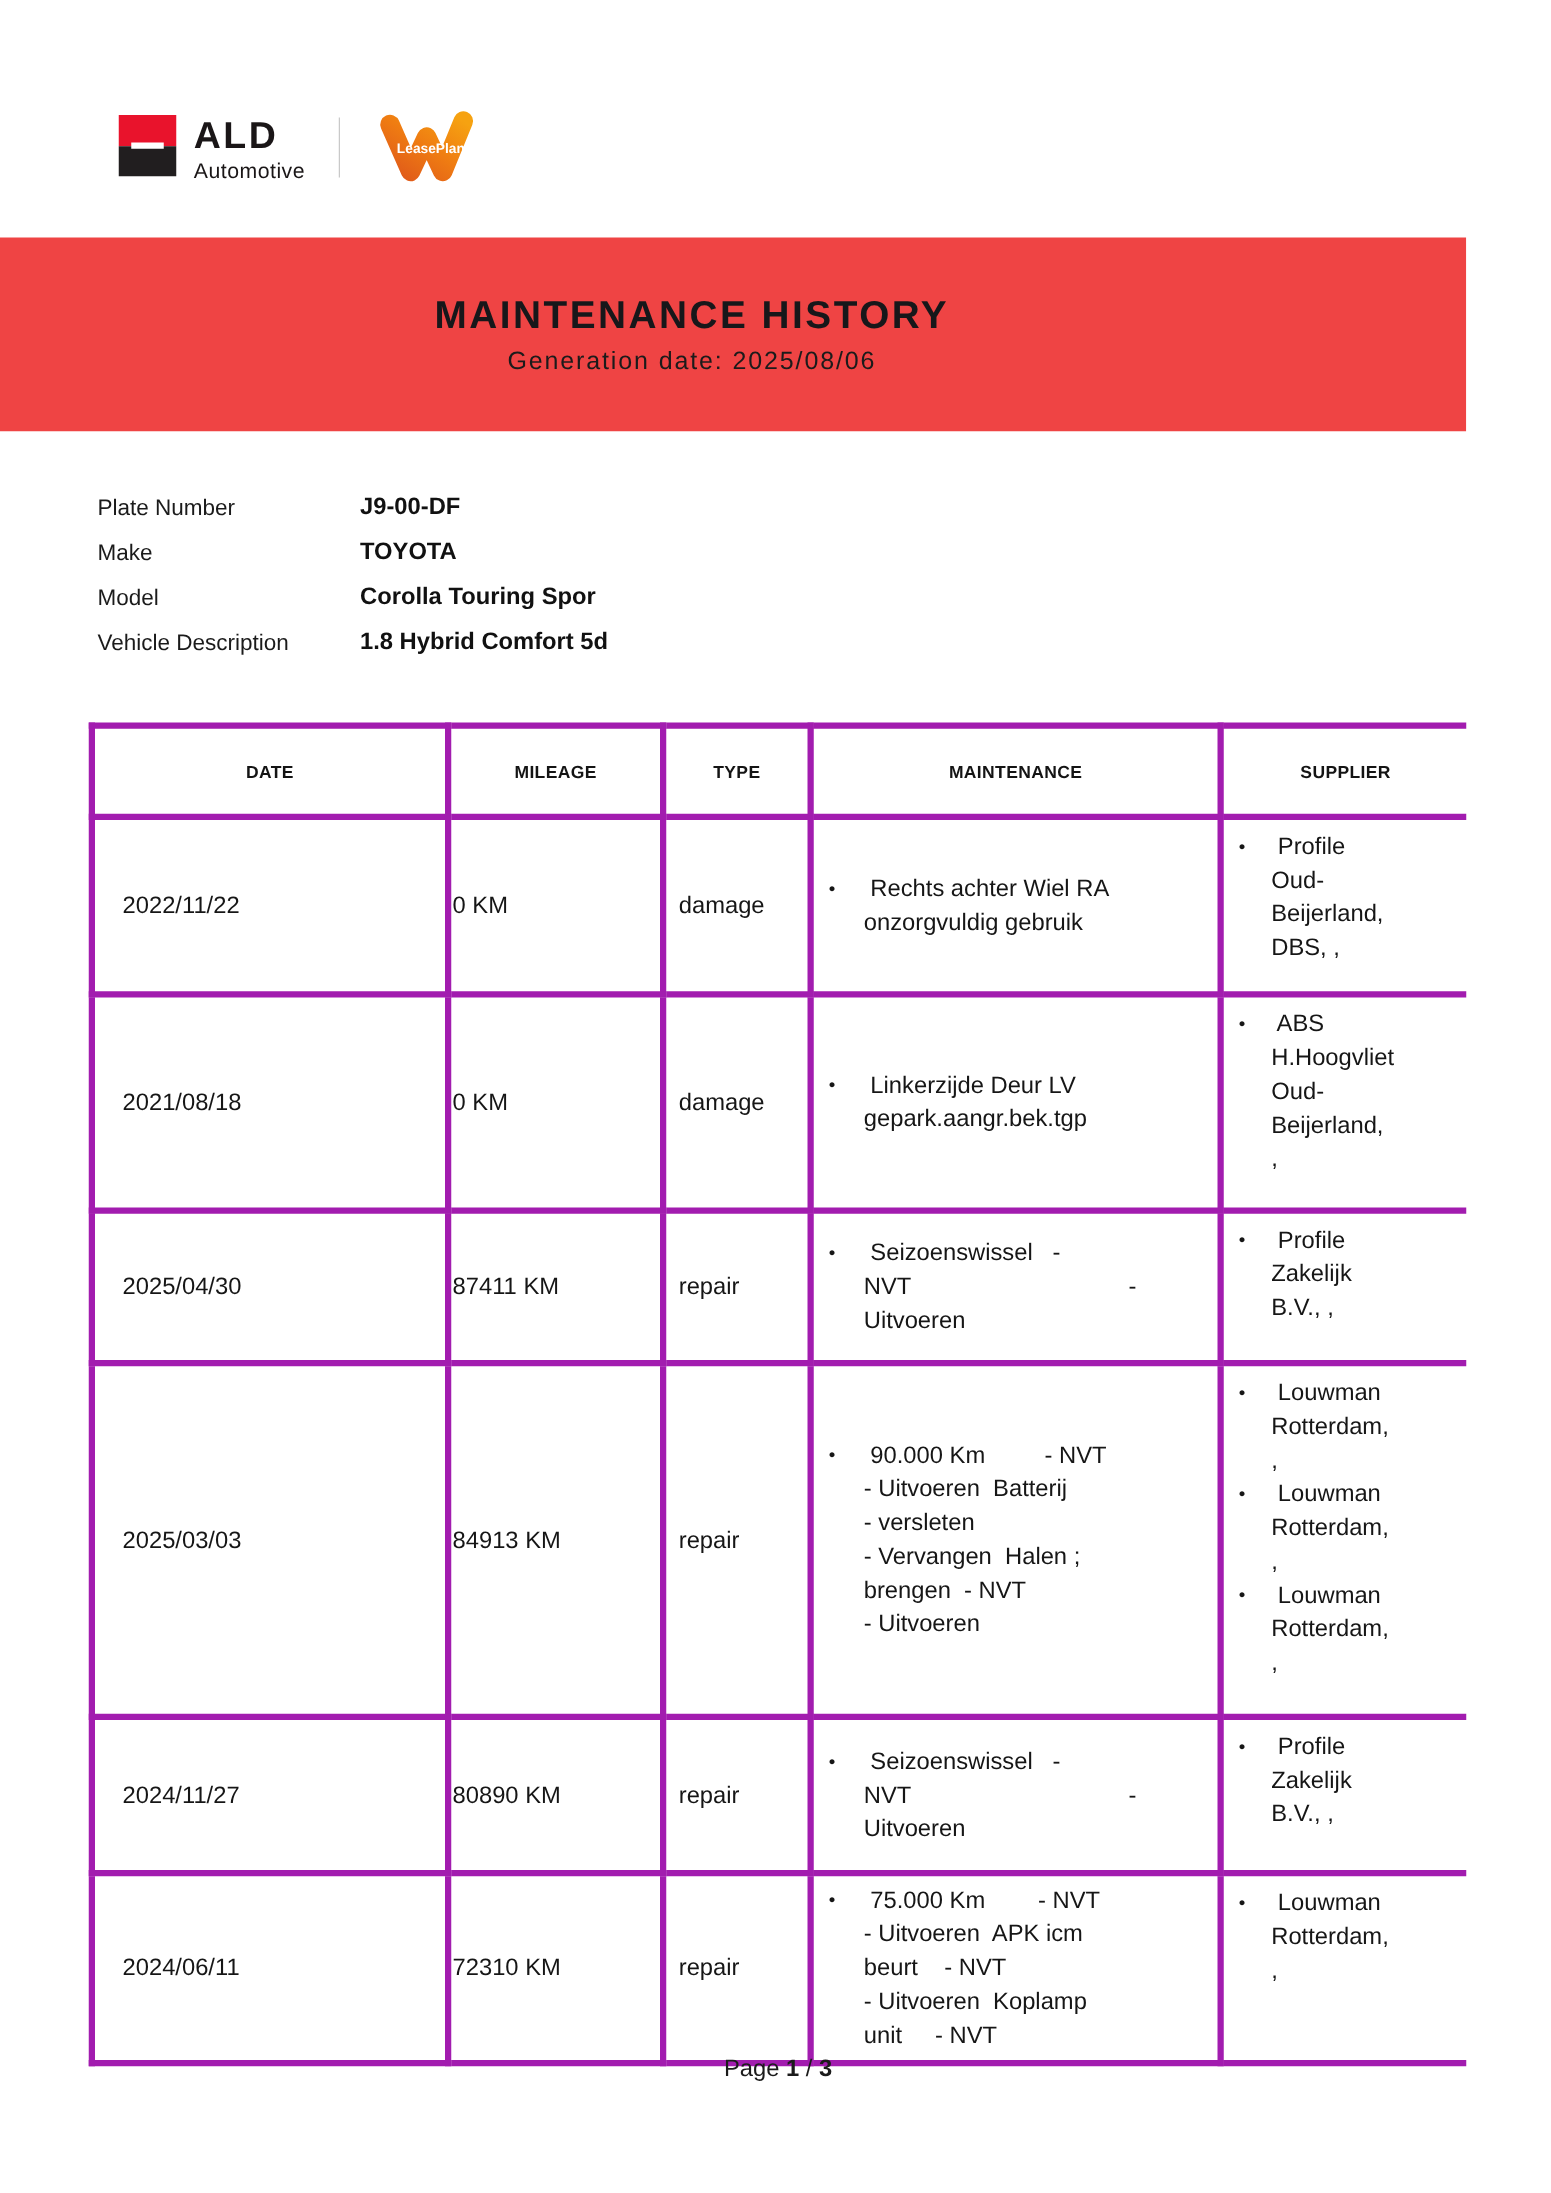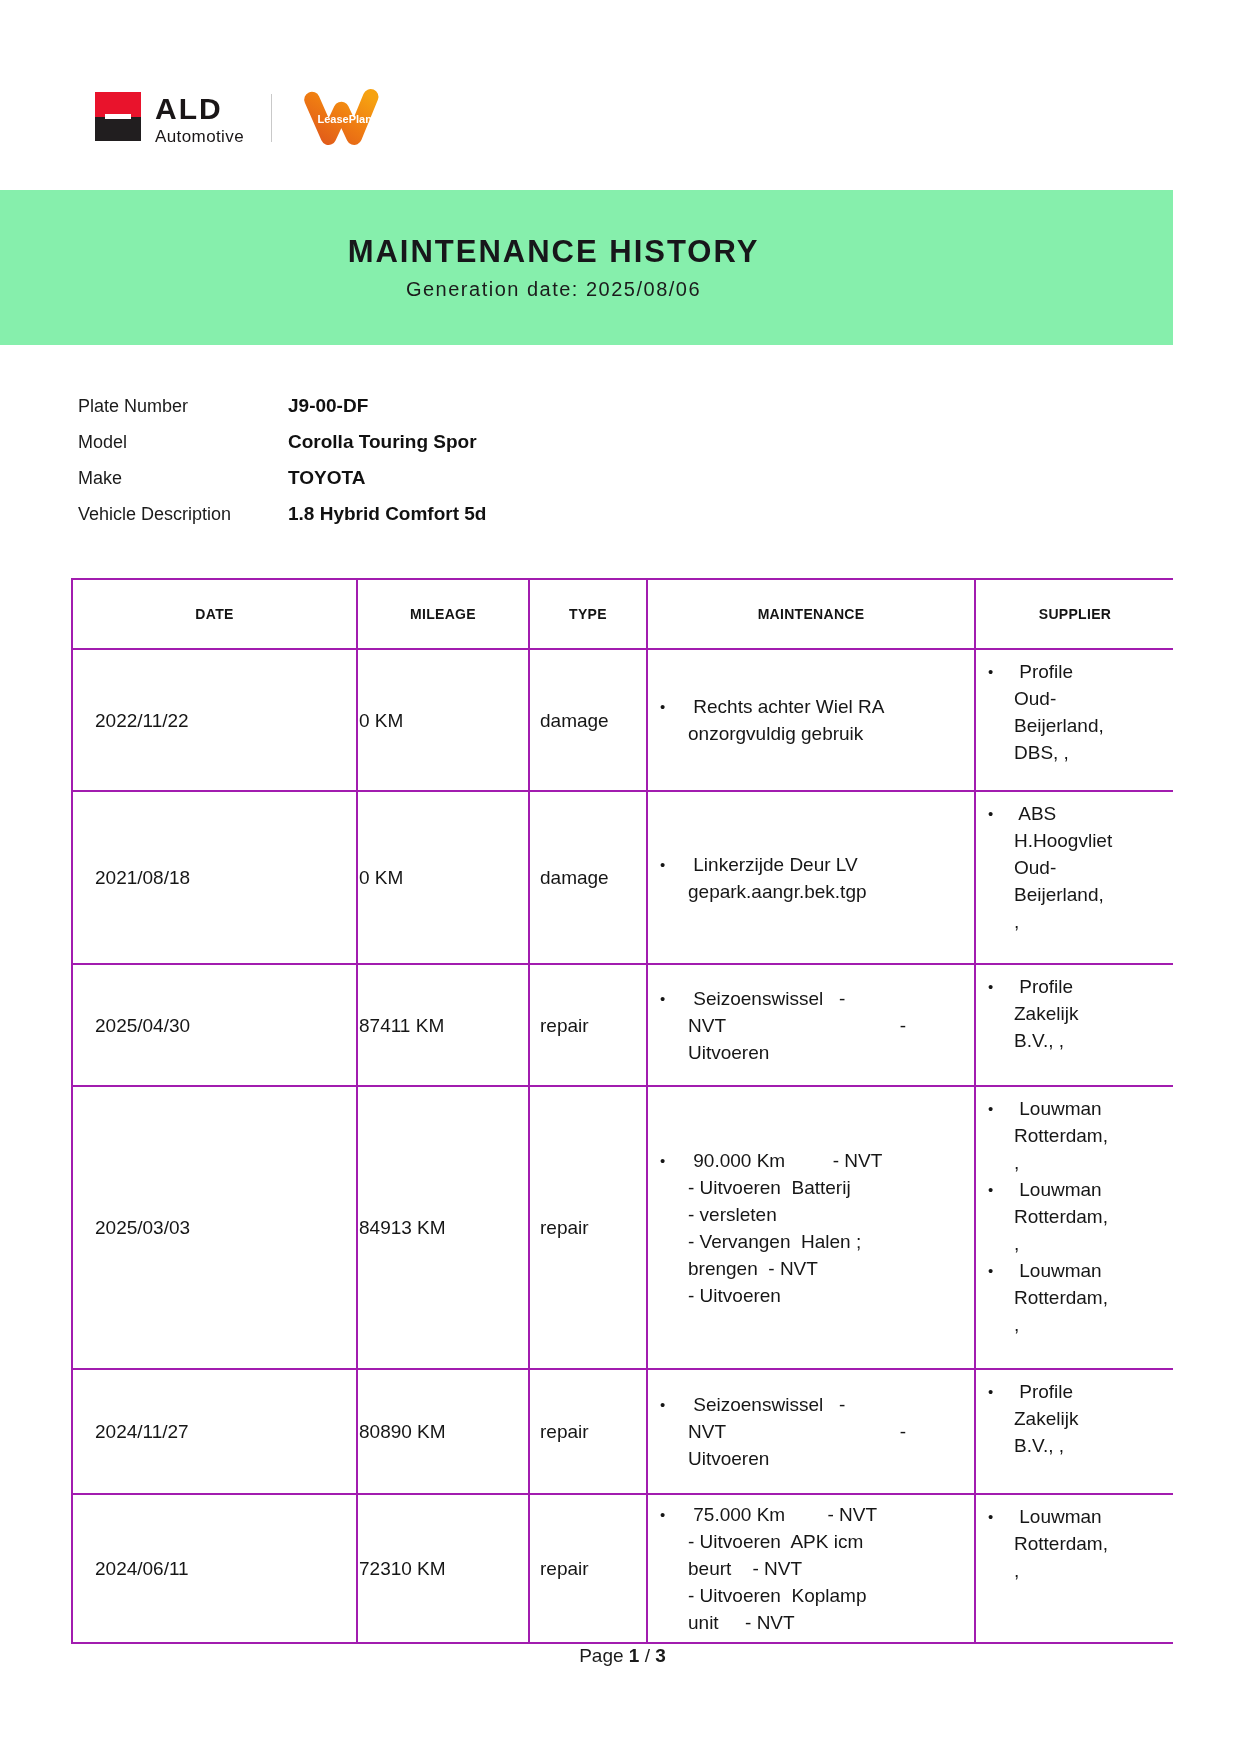--- a/index.html
+++ b/index.html
@@ -20,40 +20,40 @@
   .ald-square .bar{position:absolute;top:22px;left:10px;width:26px;height:5px;background:#ffffff;}
   .ald-text{margin-left:14px;margin-top:2px;}
   .ald-title{font-size:30px;font-weight:600;letter-spacing:2px;color:#1a1617;line-height:1;}
   .ald-sub{font-size:17px;letter-spacing:.4px;color:#1a1617;margin-top:3px;}
   .logo-divider{width:1px;height:48px;background:#c9c9c9;margin:2px 27px 0 27px;}
   .lp-logo{margin-top:-8px;}
 
   
   .banner{
     position:absolute;top:190px;left:0;width:100%;height:155px;
-    background:#86efac;box-sizing:border-box;padding-right:66px;
+    background:#ef4444;box-sizing:border-box;padding-right:66px;
     display:flex;flex-direction:column;justify-content:center;align-items:center;
   }
   .banner-title{font-size:31px;font-weight:bold;letter-spacing:2px;color:#17171a;}
   .banner-date{font-size:20px;letter-spacing:1.5px;color:#1b1b1b;margin-top:8px;}
 
   
   .info{position:absolute;top:388px;left:78px;}
   .info-row{display:flex;height:36px;align-items:center;}
   .info-label{width:210px;font-size:18px;color:#1b1b1b;}
   .info-value{font-size:19px;font-weight:bold;color:#111;}
 
   
   .table-wrap{position:absolute;top:578px;left:71px;width:1103px;}
   table{
     border-collapse:collapse;table-layout:fixed;width:1103px;
     border:1px solid #c6d1db;border-bottom:2px solid #97999b;
     font-size:19px;line-height:27px;color:#161616;
   }
-  th,td{border:2px solid #a21caf;overflow:hidden;}
+  th,td{border:5px solid #a21caf;overflow:hidden;}
   thead th{
     height:66px;font-size:14px;font-weight:bold;letter-spacing:.3px;
     text-align:center;vertical-align:middle;color:#141414;background:#fff;
   }
   tbody td{vertical-align:middle;}
   td.c-date{padding-left:22px;}
   td.c-mileage{}
   td.c-type{padding-left:10px;}
   td.c-desc{padding:6px 10px 6px 0;}
   td.c-supplier{vertical-align:top;padding:8px 8px 6px 0;}
@@ -108,26 +108,26 @@
     <div class="banner-title">MAINTENANCE HISTORY</div>
     <div class="banner-date">Generation date: 2025/08/06</div>
   </div>
 
   <div class="info">
     <div class="info-row">
       <div class="info-label">Plate Number</div>
       <div class="info-value">J9-00-DF</div>
     </div>
     <div class="info-row">
+      <div class="info-label">Make</div>
+      <div class="info-value">TOYOTA</div>
+    </div>
+    <div class="info-row">
       <div class="info-label">Model</div>
       <div class="info-value">Corolla Touring Spor</div>
-    </div>
-    <div class="info-row">
-      <div class="info-label">Make</div>
-      <div class="info-value">TOYOTA</div>
     </div>
     <div class="info-row">
       <div class="info-label">Vehicle Description</div>
       <div class="info-value">1.8 Hybrid Comfort 5d</div>
     </div>
   </div>
 
   <div class="table-wrap">
     <table>
       <colgroup>

